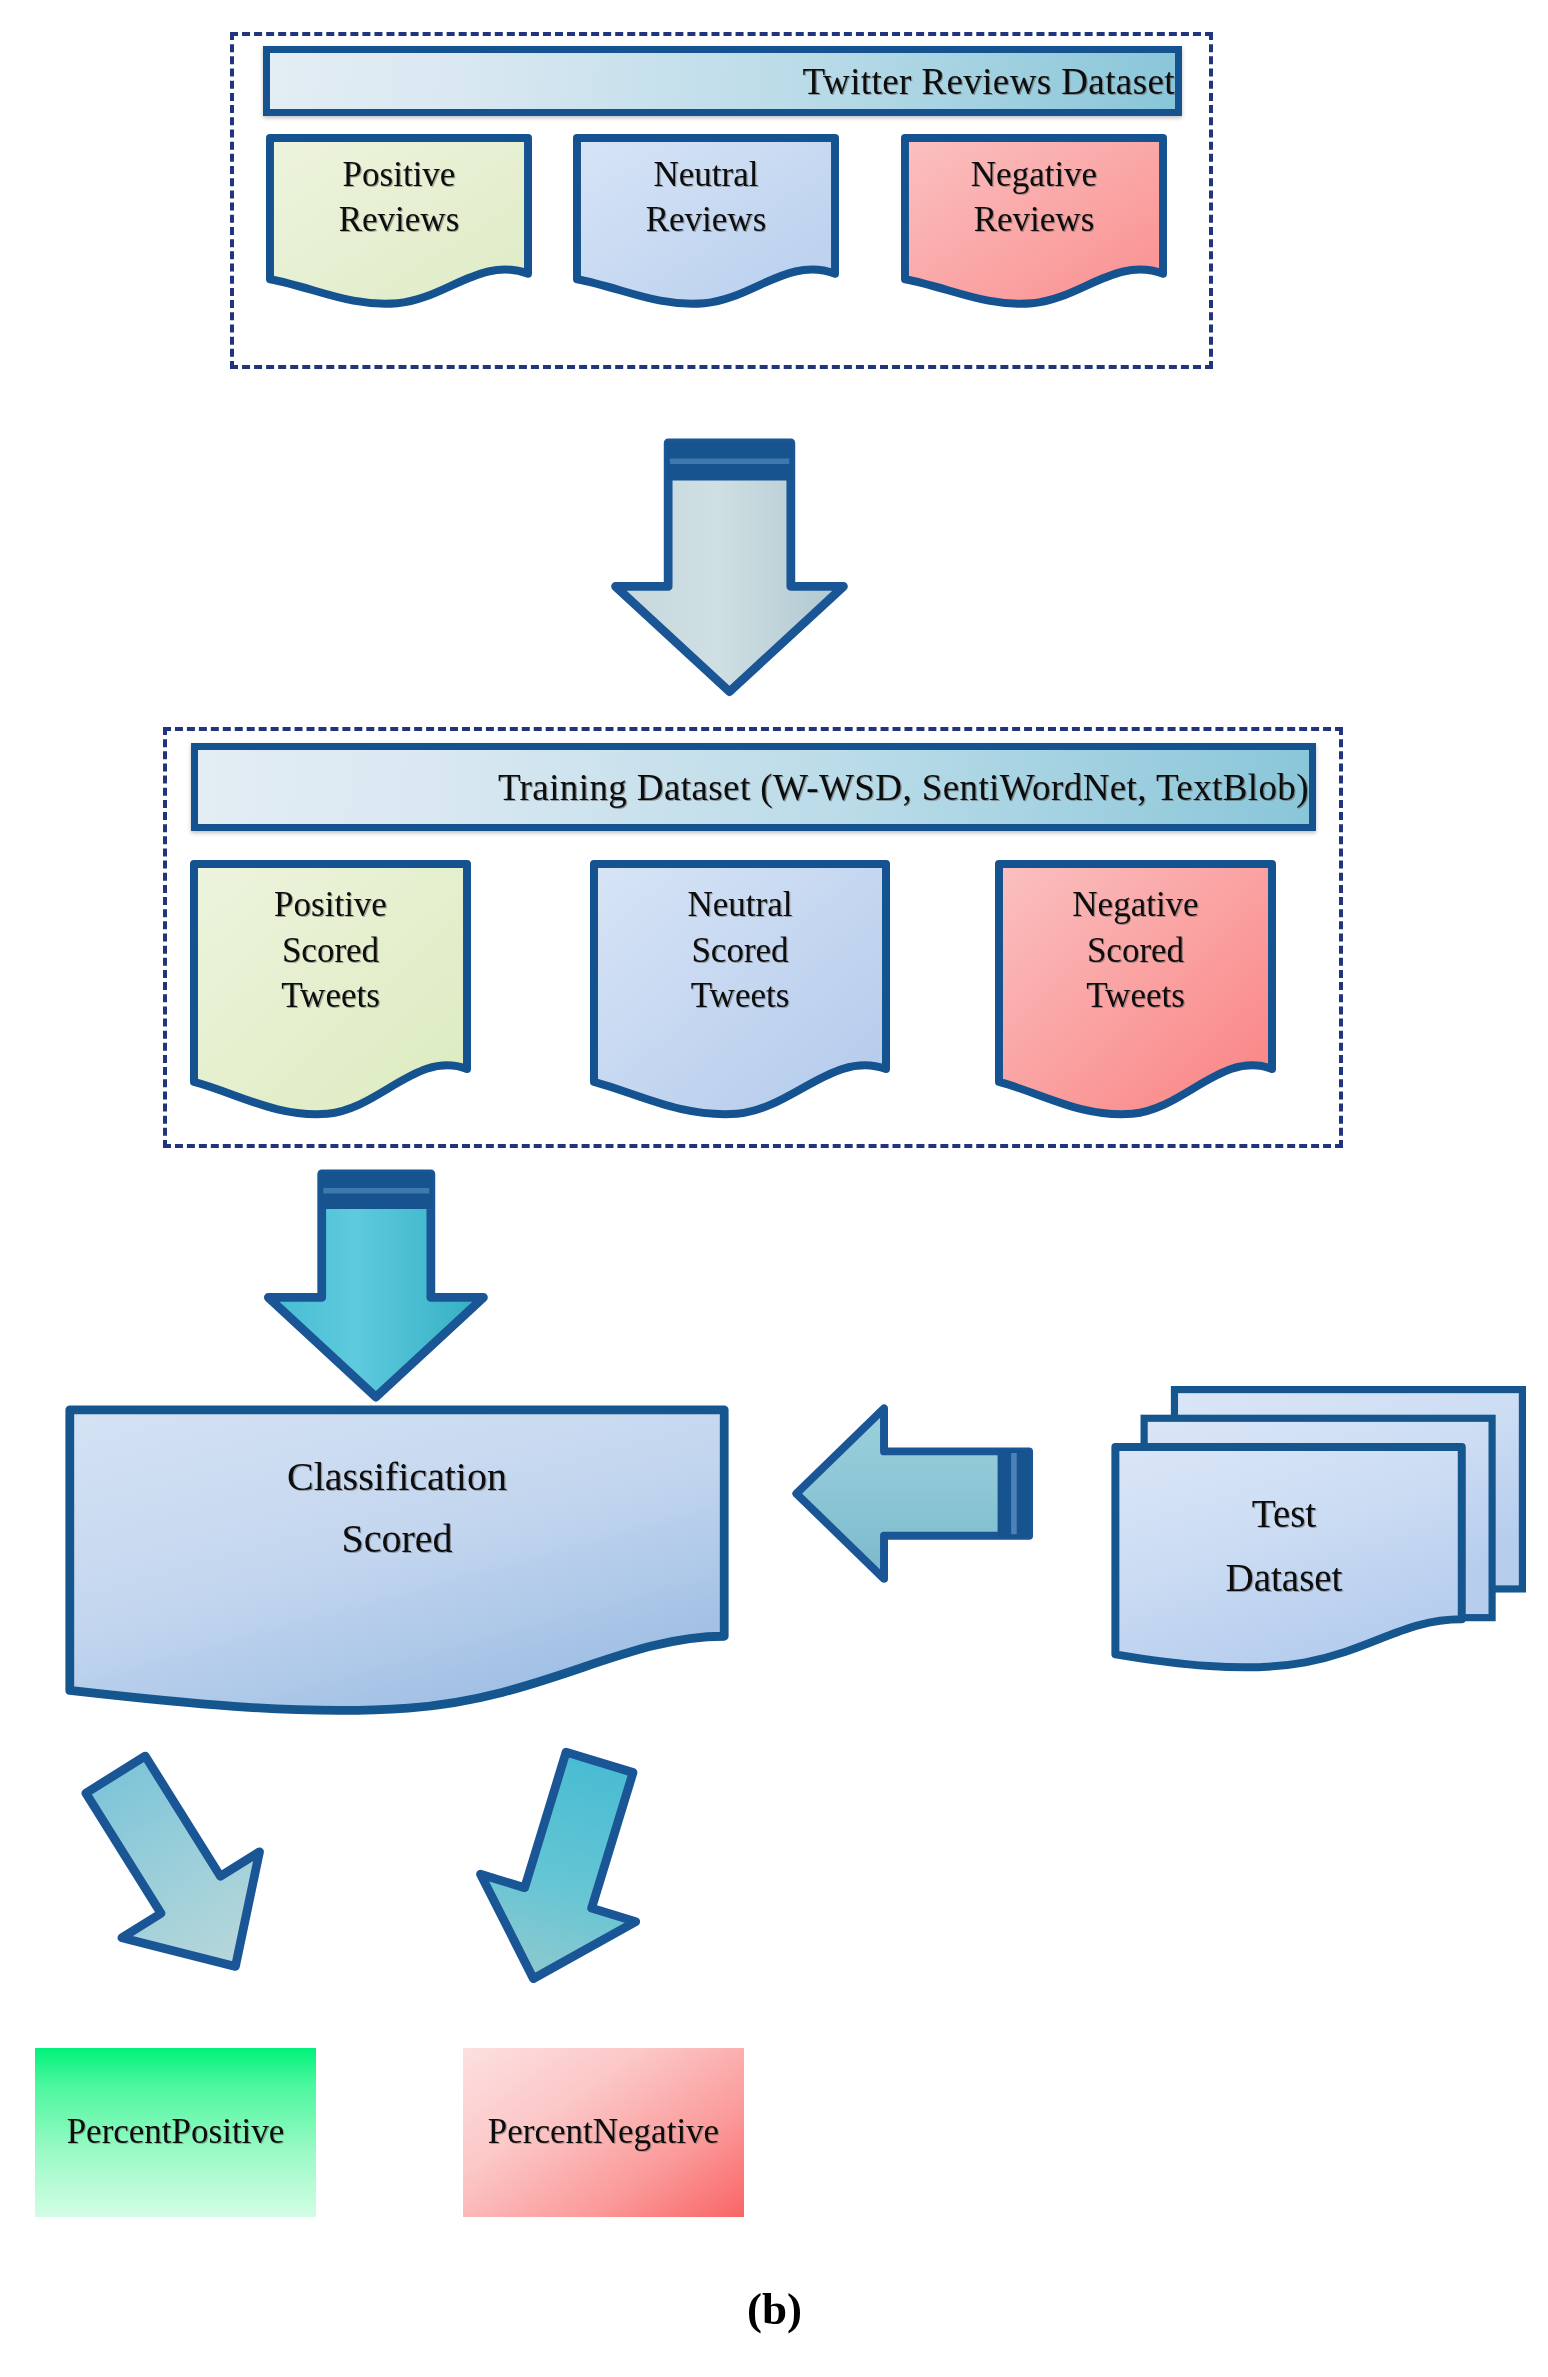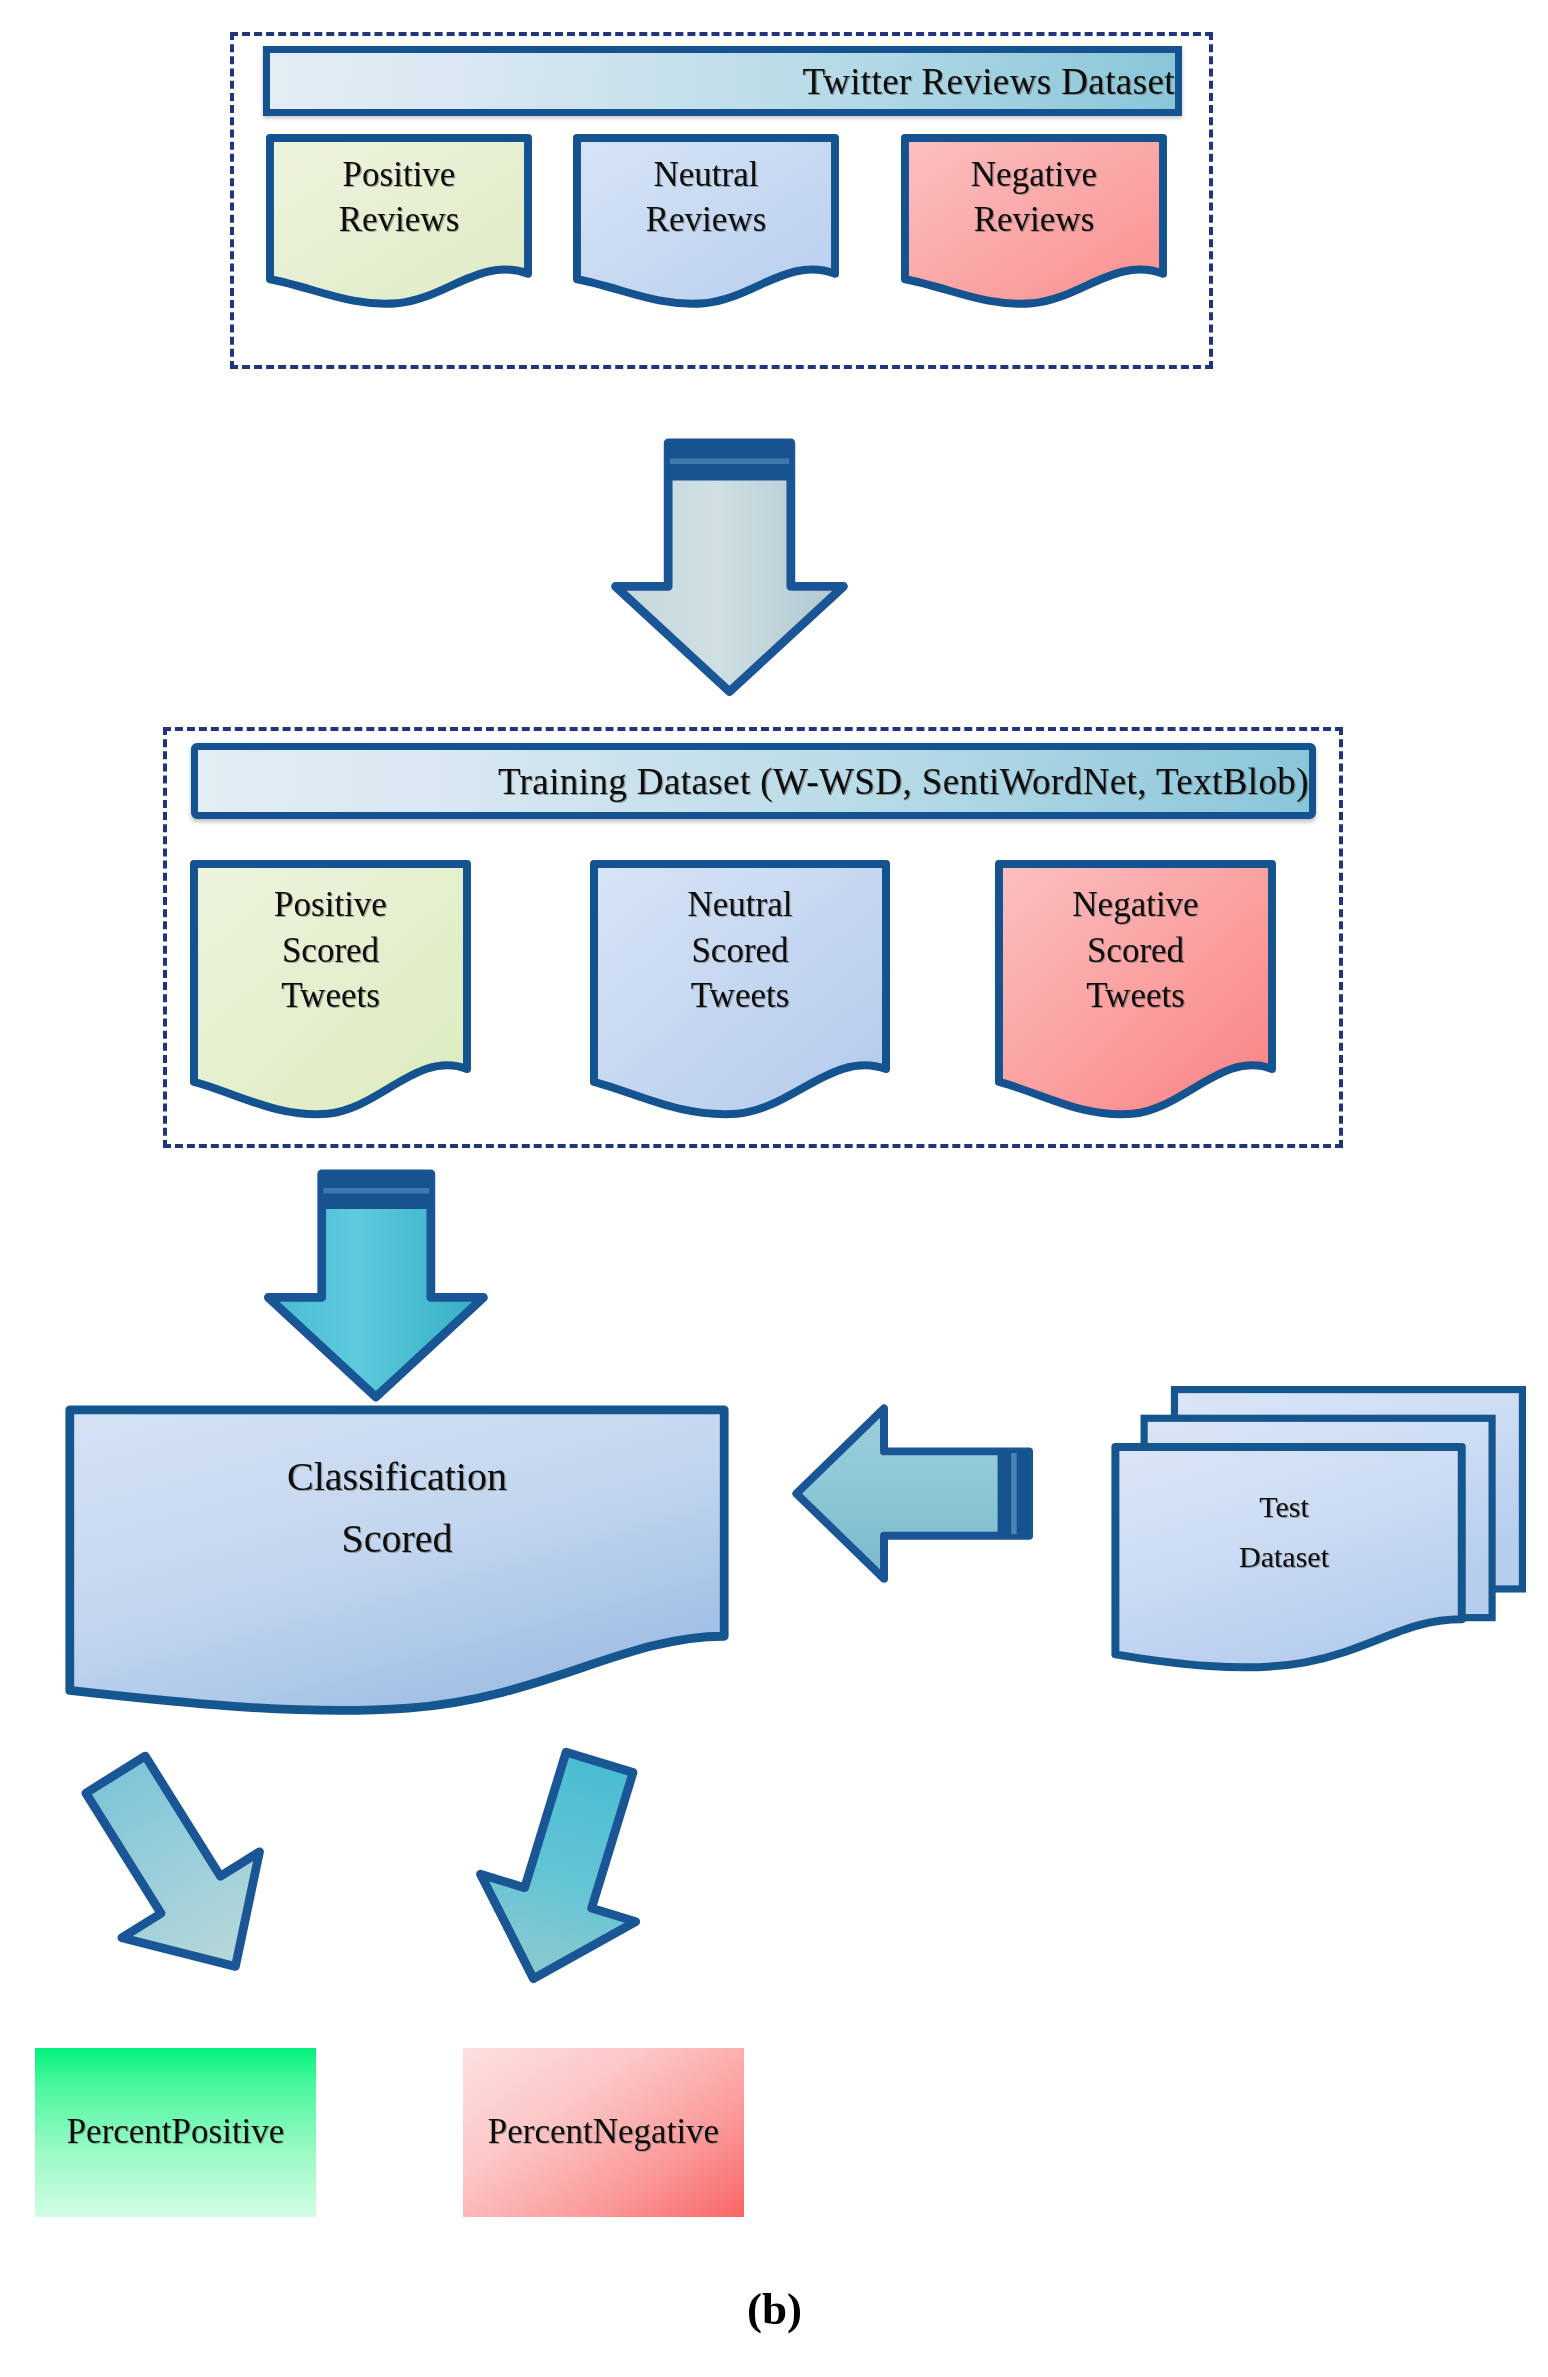--- a/index.html
+++ b/index.html
@@ -149,21 +149,21 @@
 
       <path d="M78,10 L232,10 L232,190 L298,190 L155,322 L12,190 L78,190 Z" fill="url(#gArr1)" stroke="#1a5596" stroke-width="11" stroke-linejoin="round"></path>
 
       <path d="M78,10 L232,10 L232,55 L78,55 Z" fill="#17538f" stroke="#17538f" stroke-width="4"></path>
       <line x1="80" y1="33" x2="230" y2="33" stroke="#3f78ae" stroke-width="7"></line>
     </svg>
   </div>
 
   <div class="dashed-group" style="left:163px; top:727px; width:1180px; height:421px;"></div>
 
-  <div class="header-bar" style="left:191px; top:743px; width:1125px; height:76px; font-size:37px;border-radius:6px;">
+  <div class="header-bar" style="left:191px; top:743px; width:1125px; height:88px; font-size:37px;">
     <span class="txt">Training Dataset (W-WSD, SentiWordNet, TextBlob)</span>
   </div>
 
   <div class="doc" style="left:190px; top:860px; width:281px; height:257px;">
     <svg viewBox="0 0 352 322" preserveAspectRatio="none">
       <defs>
         <linearGradient id="gPosB" x1="0" y1="0" x2="1" y2="1">
           <stop offset="0" stop-color="#edf4dd"></stop>
             <stop offset="1" stop-color="#dcebbf"></stop>
         </linearGradient>
@@ -267,21 +267,21 @@
           <stop offset="1" stop-color="#b6cdee"></stop>
         </linearGradient>
       </defs>
 
       <rect x="82" y="12" width="436" height="250" fill="url(#gTest)" stroke="#15568f" stroke-width="9"></rect>
 
       <rect x="44" y="48" width="436" height="250" fill="url(#gTest)" stroke="#15568f" stroke-width="9"></rect>
 
       <path d="M8,84 L442,84 L442,300 C370,300 330,338 246,354 C170,368 80,356 8,344 Z" fill="url(#gTest)" stroke="#15568f" stroke-width="10" stroke-linejoin="round"></path>
     </svg>
-    <div class="label" style="font-size:30px; padding-top:102px; padding-right:73px; line-height:1.65;">
+    <div class="label" style="font-size:39px; padding-top:102px; padding-right:73px; line-height:1.65;">
       <span>Test</span>
       <span>Dataset</span>
     </div>
   </div>
 
   <div class="arrow" style="left:88px; top:1751px; width:175px; height:239px; transform: rotate(-32deg); transform-origin: 50% 50%;">
     <svg viewBox="0 0 220 300" preserveAspectRatio="none">
       <defs>
         <linearGradient id="gArr4" x1="0" y1="0" x2="0" y2="1">
           <stop offset="0" stop-color="#7ec5d8"></stop>

